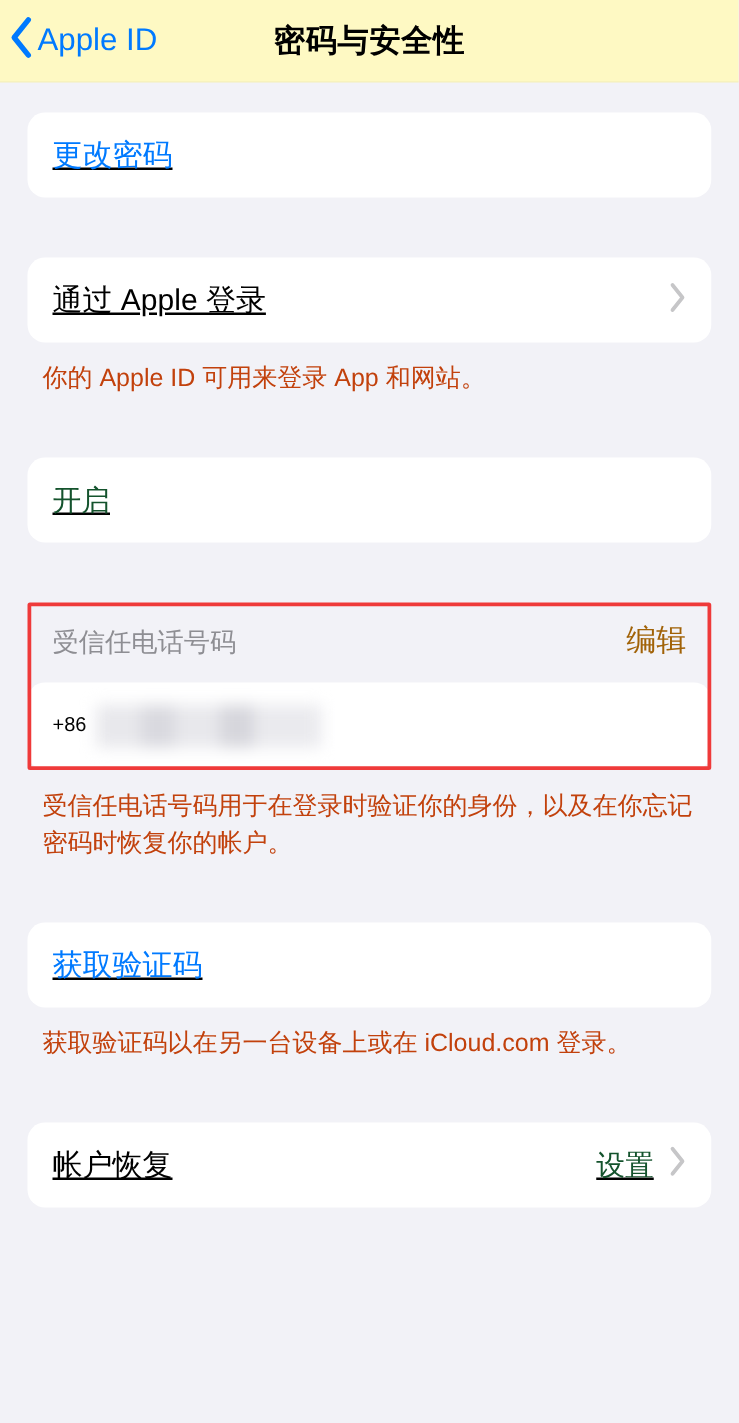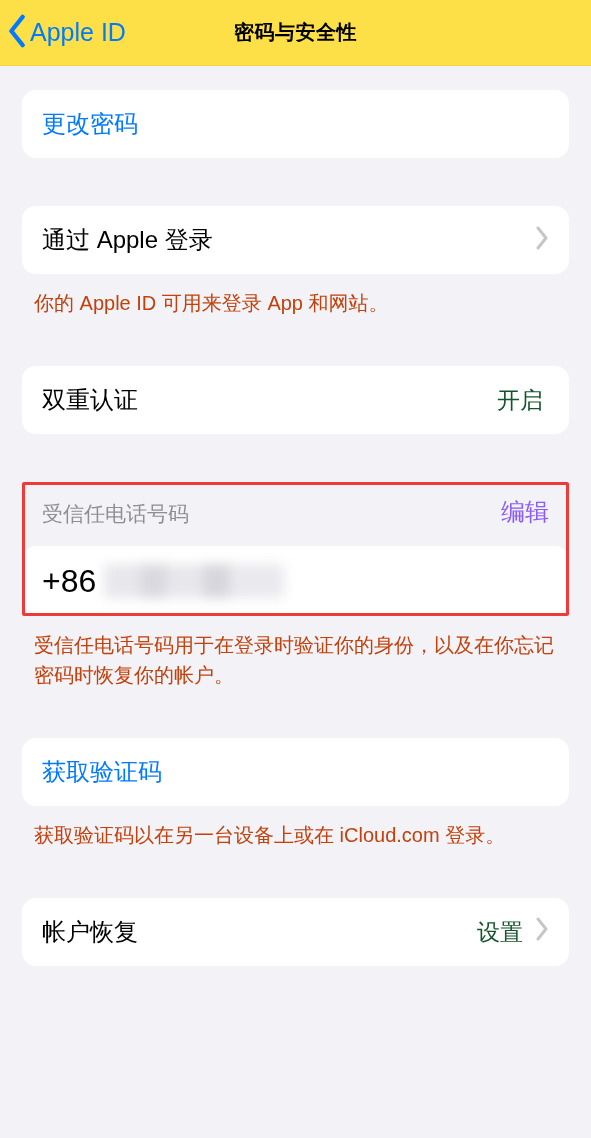--- a/index.html
+++ b/index.html
@@ -1,44 +1,44 @@
 <!DOCTYPE html>
 <html><head>
   <meta charset="utf-8">
   <style>
     * { margin:0; padding:0; box-sizing:border-box; }
     html,body { width:591px; height:1138px; background:#f2f2f7;
       font-family:-apple-system,"SF Pro","PingFang SC","Helvetica Neue",Arial,sans-serif;
       color:#000; }
     .nav { height:66px; display:flex; align-items:center; position:relative;
-      background:#fde047; border-bottom:1px solid rgba(0,0,0,.04); }
+      background:#fef9c3; border-bottom:1px solid rgba(0,0,0,.04); }
     .back { display:flex; align-items:center; gap:2px; padding-left:6px; cursor:pointer; }
     .back svg { width:22px; height:34px; }
     .back-label { font-size:25px; color:#007aff; }
     .title { position:absolute; left:50%; transform:translateX(-50%);
-      font-size:20px; font-weight:600; letter-spacing:.5px; }
+      font-size:25px; font-weight:600; letter-spacing:.5px; }
     .content { padding:0; }
     .spacer-lg { height:24px; }
-    .group { margin:0 22px; background:#fff; border-radius:14px; overflow:hidden; }
+    .group { margin:0 22px; background:#fff; border-radius:14px; overflow:hidden;text-decoration:underline; }
     .row { height:68px; display:flex; align-items:center; padding:0 20px; justify-content:space-between; }
     .row-label { font-size:24px; }
     .link { color:#007aff; }
     .chevron { color:#c6c6c8; }
     .detail { font-size:23px; color:#14532d; margin-right:6px; }
     .right { display:flex; gap:6px; }
     .caption { margin:14px 34px 0 34px; font-size:20px; color:#c2410c; line-height:1.5; }
     .spacer-xl { height:48px; }
 
     .phone-block { margin:0 22px; position:relative; }
     .phone-bg { background:#f2f2f7; border-radius:4px; overflow:visible; }
     .phone-header { height:56px; display:flex; align-items:flex-end; padding:0 20px 10px 20px;
       justify-content:space-between; font-size:21px; color:#8e8e93; }
-    .edit { font-size:24px; color:#8b5cf6; padding-bottom:0px; }
+    .edit { font-size:24px; color:#a16207; padding-bottom:0px; }
     .phone-row { background:#fff; border-radius:14px; margin:8px 0 10px 0; height:70px;
-      display:flex; align-items:center; padding:0 20px; font-size:32px; }
+      display:flex; align-items:center; padding:0 20px; font-size:16px; }
     .phone-num { display:flex; align-items:center; gap:8px; }
     .phone-num .redact { display:inline-block; width:180px; height:34px;
       filter:blur(6px); background:linear-gradient(90deg,#e8e8ec 0 20%,#d9d9df 20% 35%,#e8e8ec 35% 55%,#d6d6dc 55% 70%,#eaeaee 70% 100%); }
     .highlight-box { position:absolute; inset:0; border:3px solid #ef3a3a; pointer-events:none; border-radius:2px; }
     .svg-chevron { width:14px; height:24px; }
   </style>
 </head>
 <body>
 
 <div class="nav">
@@ -73,21 +73,20 @@
         </svg>
       </span>
     </div>
   </div>
   <div class="caption">你的 Apple ID 可用来登录 App 和网站。</div>
 
   <div class="spacer-xl"></div>
 
   <div class="group">
     <div class="row">
-      <span class="row-label">双重认证</span>
       <span class="detail">开启</span>
     </div>
   </div>
 
   <div class="spacer-xl"></div>
 
   <div class="phone-block">
     <div class="phone-bg">
       <div class="phone-header">
         <span>受信任电话号码</span>

